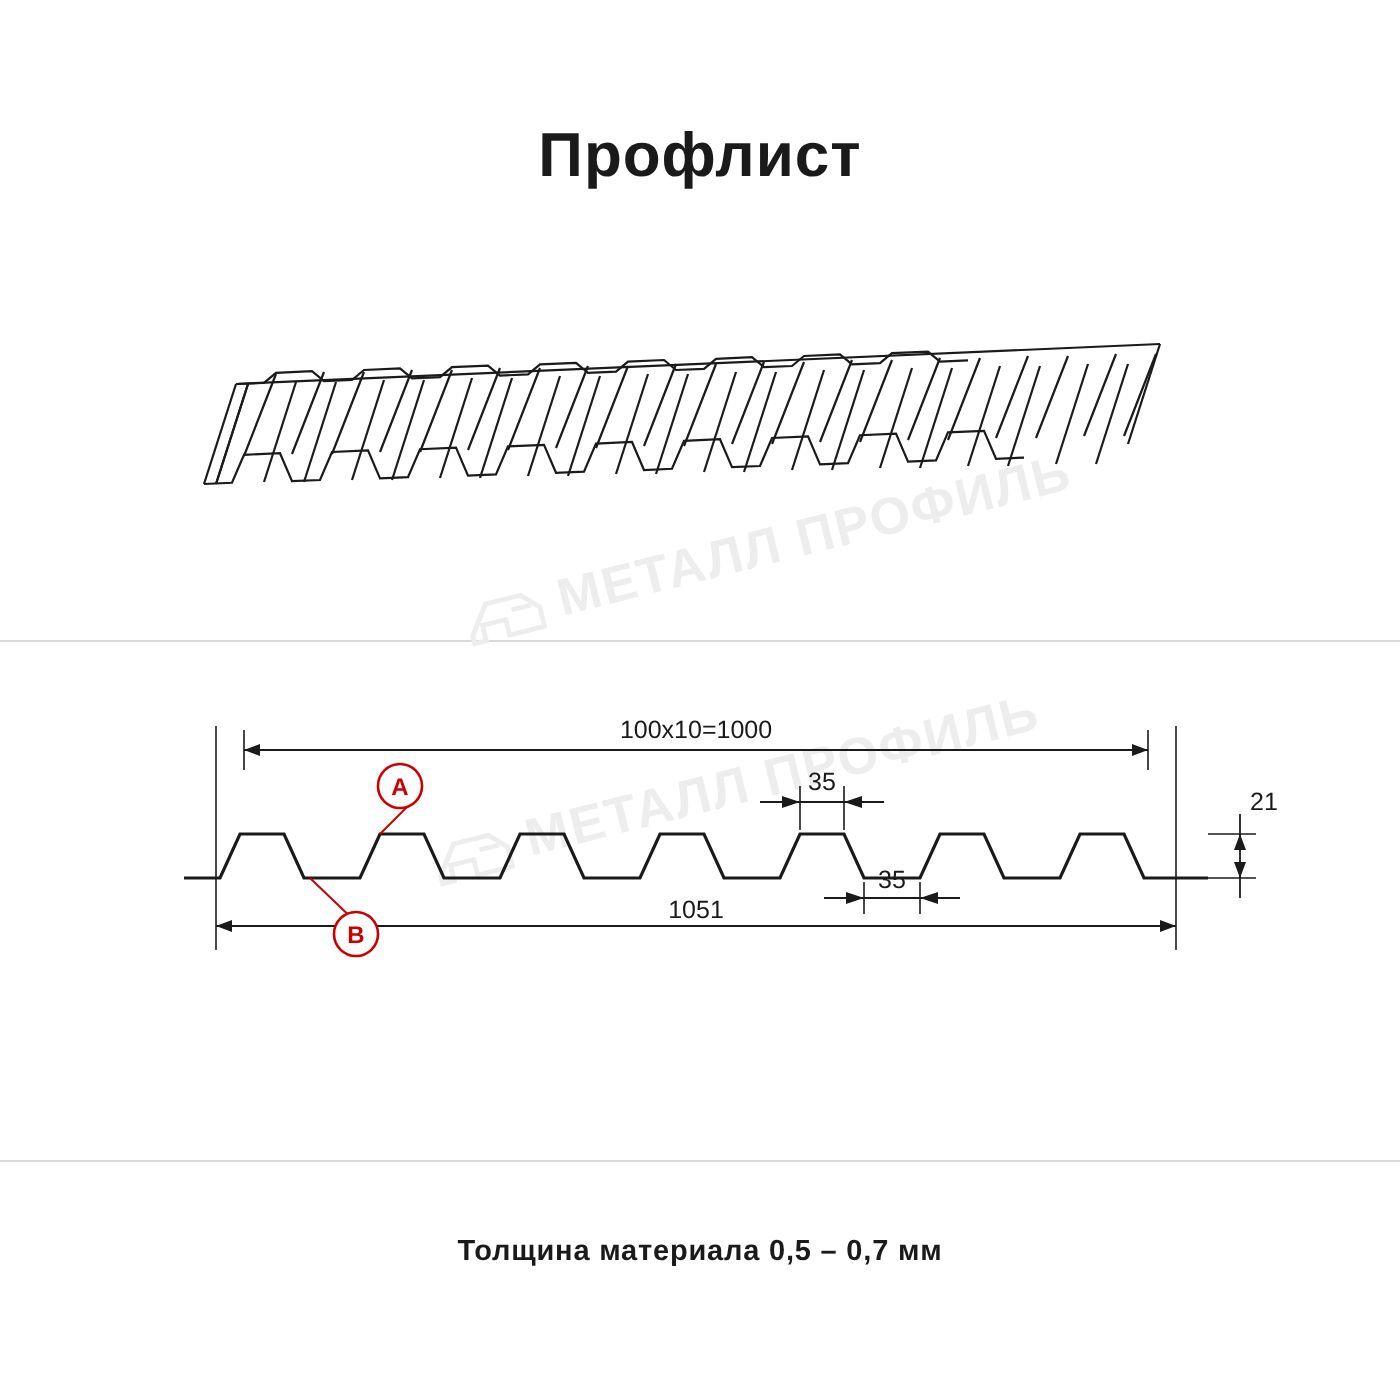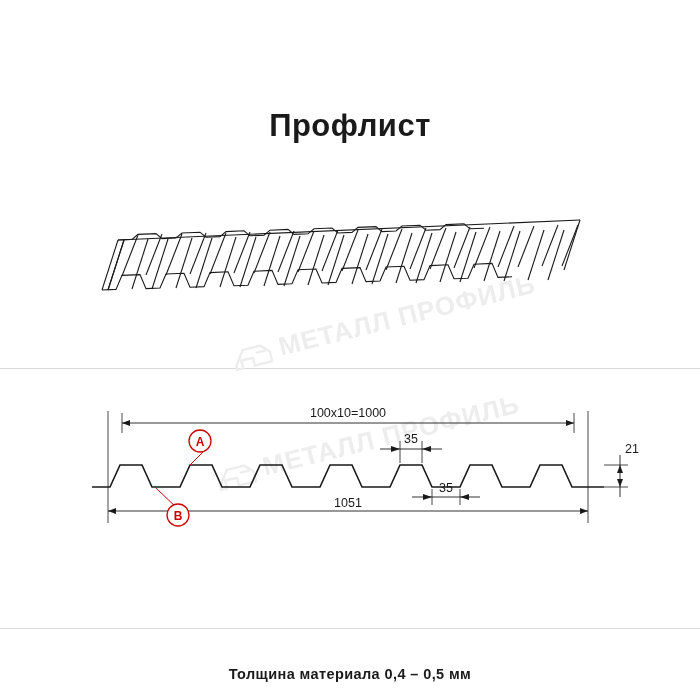--- a/index.html
+++ b/index.html
@@ -13,21 +13,20 @@
     font-family: "Liberation Sans", sans-serif;
     color: #1a1a1a;
     position: relative;
     overflow: hidden;
   }
   .page {
     position: relative;
     width: 700px;
     height: 520px;
     box-sizing: border-box;
-    margin-top: 48px;
   }
   .title {
     position: absolute;
     top: 60px;
     left: 0;
     width: 700px;
     text-align: center;
     font-size: 31px;
     font-weight: bold;
     letter-spacing: 0.5px;
@@ -272,15 +271,15 @@
       <text class="lbl-red" x="98" y="126.5" text-anchor="middle">B</text>
 
       <text class="lbl" x="268" y="24" text-anchor="middle">100х10=1000</text>
       <text class="lbl" x="268" y="114" text-anchor="middle">1051</text>
       <text class="lbl" x="331" y="50" text-anchor="middle">35</text>
       <text class="lbl" x="366" y="99" text-anchor="middle">35</text>
       <text class="lbl" x="545" y="60" text-anchor="start">21</text>
     </svg>
   </div>
 
-  <div class="footer">Толщина материала 0,4 – 0,5 мм</div>
+  <div class="footer">Толщина материала 0,5 – 0,7 мм</div>
 
 </div>
 
 </body></html>

